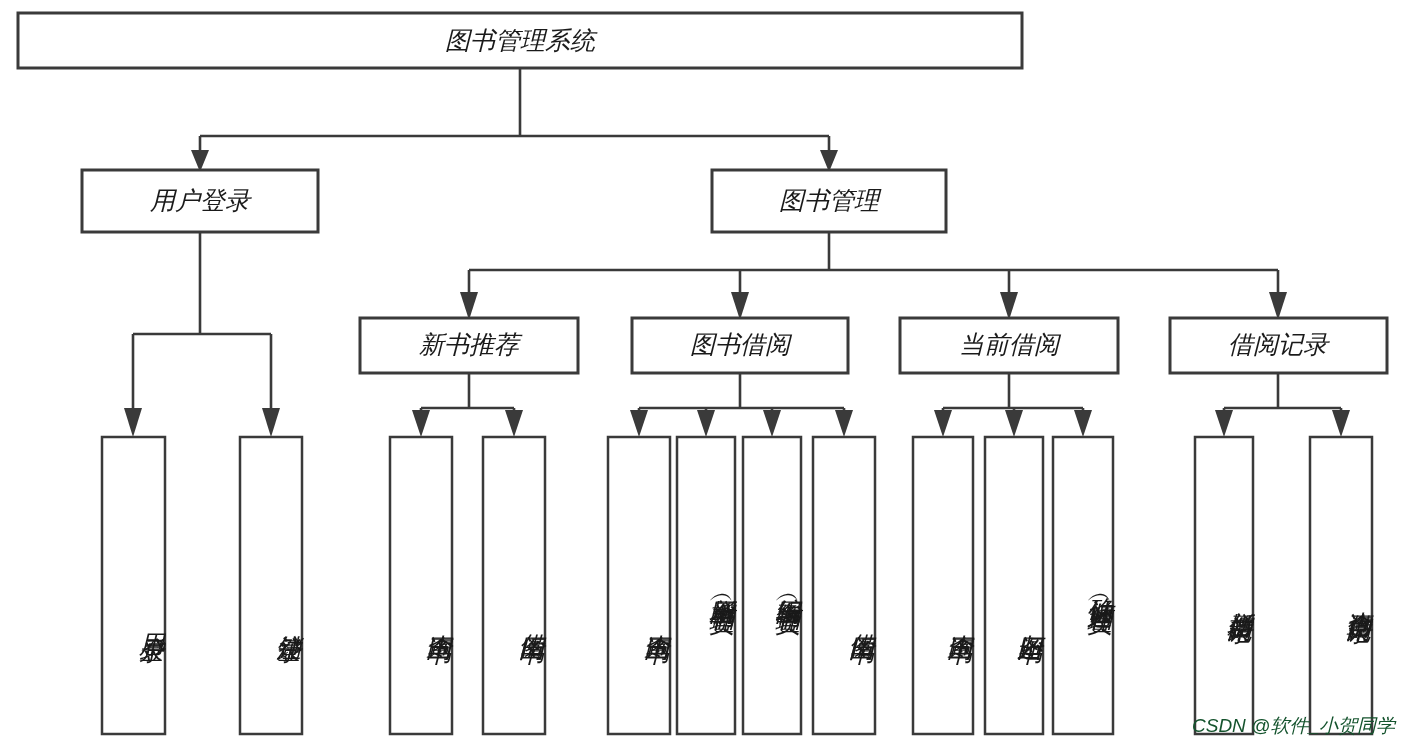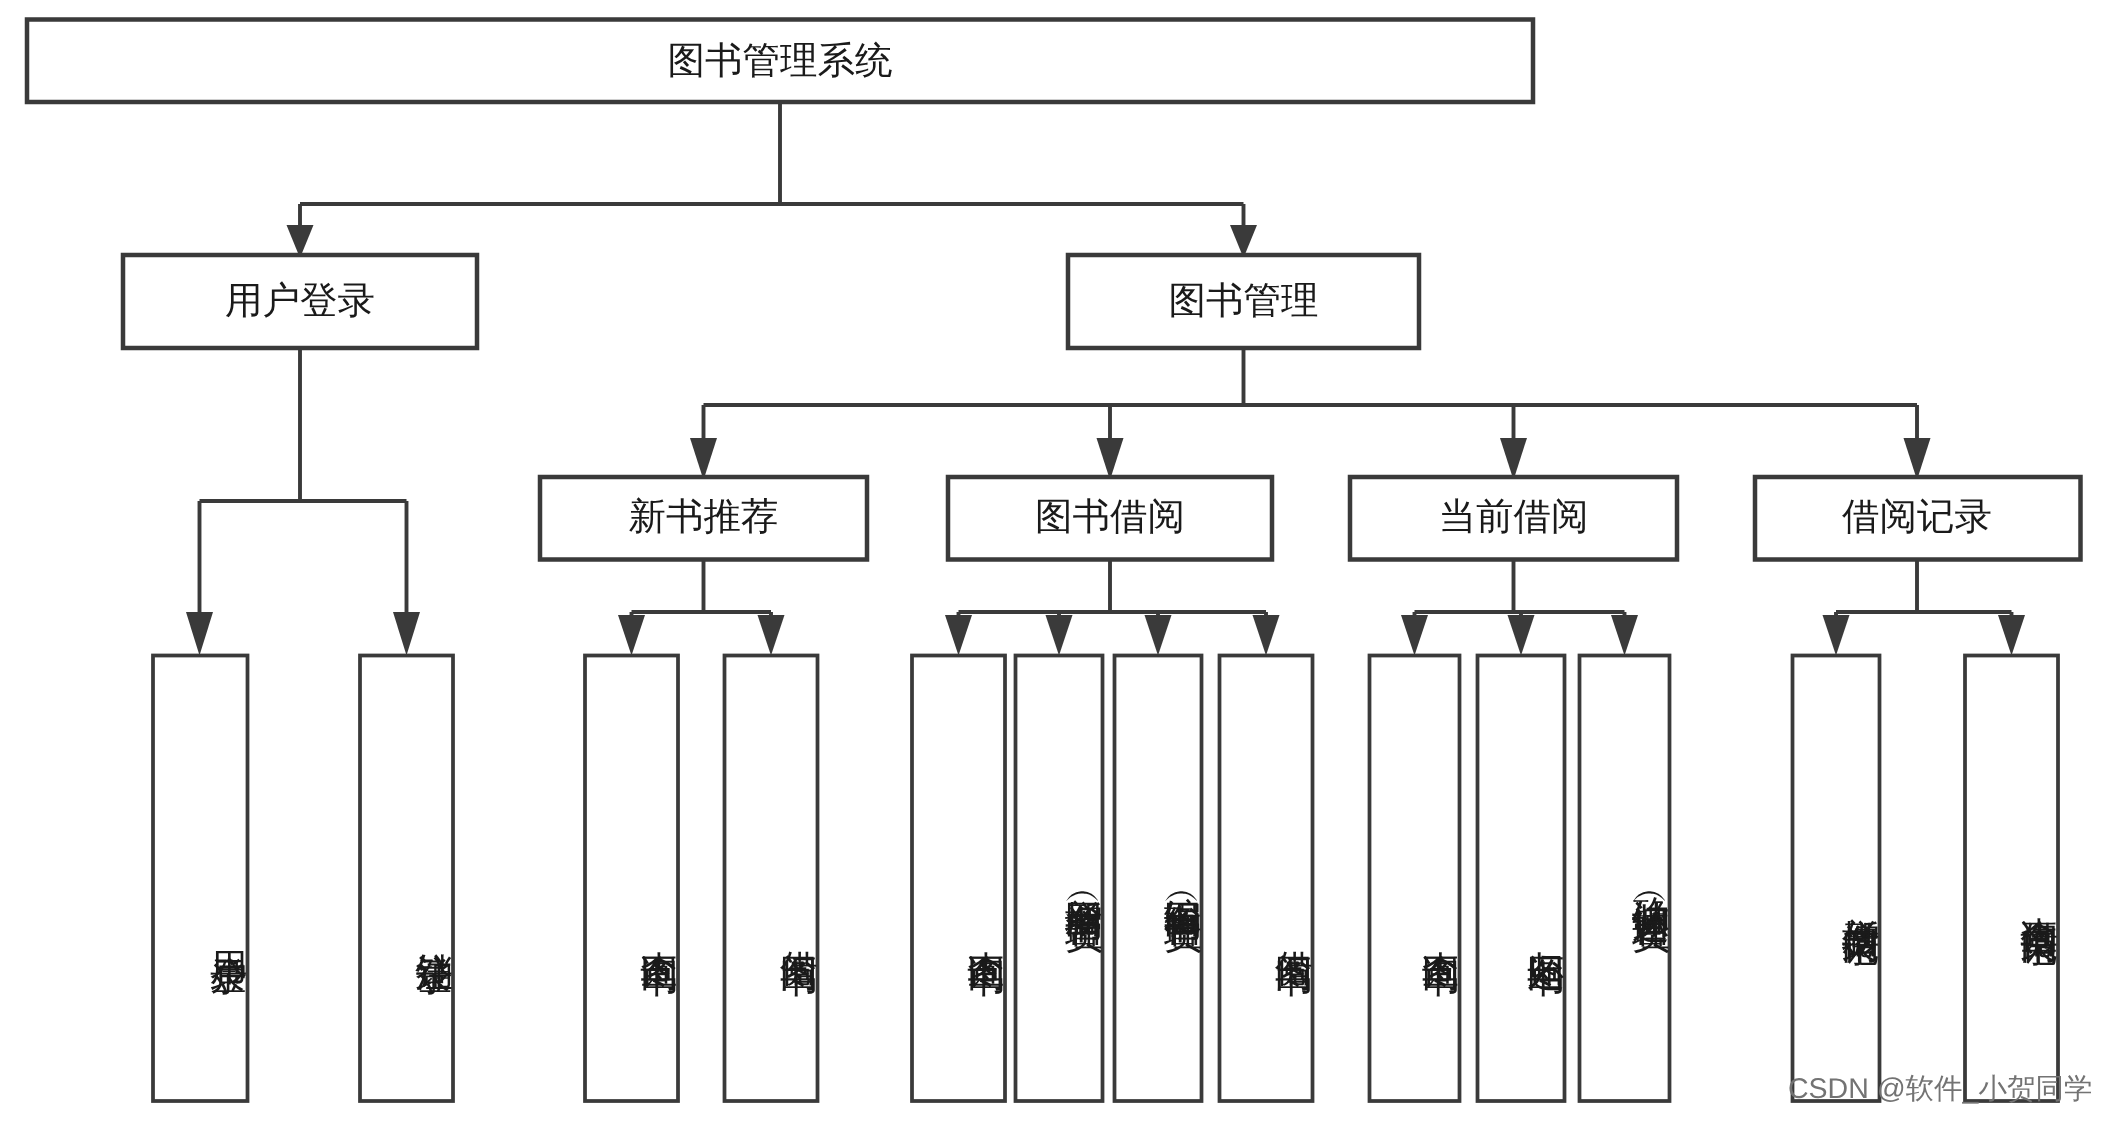--- a/index.html
+++ b/index.html
@@ -9,20 +9,21 @@
   }
   body {
     font-family: "Liberation Sans", "DejaVu Sans", sans-serif;
   }
   #diagram-root {
     position: relative;
     width: 1405px;
     height: 747px;
     background: #ffffff;
     overflow: hidden;
+    font-style: italic;
   }
   svg.diagram-canvas {
     position: absolute;
     left: 0;
     top: 0;
     width: 1405px;
     height: 747px;
   }
   .node-box {
     fill: #ffffff;
@@ -62,21 +63,21 @@
     text-align: center;
     display: flex;
     align-items: flex-start;
     justify-content: center;
     pointer-events: none;
   }
   .watermark {
     position: absolute;
     font-family: "Liberation Sans", "DejaVu Sans", sans-serif;
     font-size: 19px;
-    color: #737373;
+    color: #14532d;
     white-space: nowrap;
   }
 </style>
 </head>
 <body>
 
 <div id="diagram-root">
 
   <svg class="diagram-canvas" viewBox="0 0 1405 747" xmlns="http://www.w3.org/2000/svg">
 

